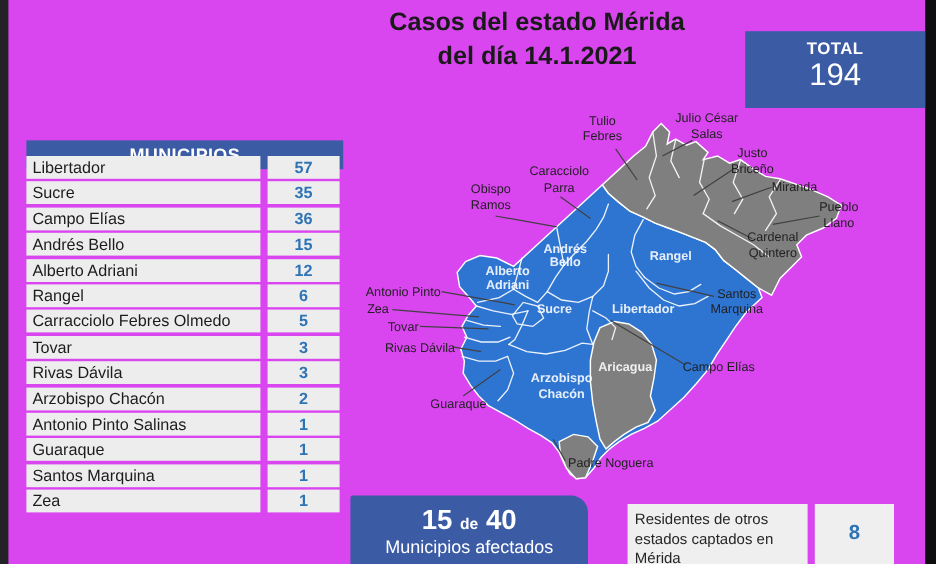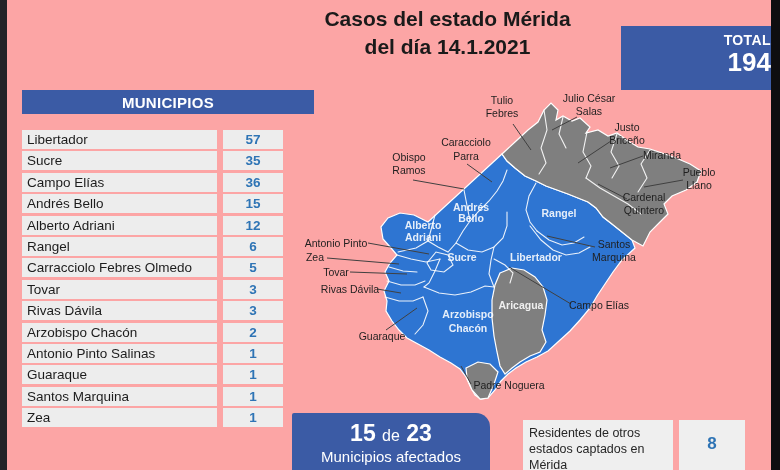--- a/index.html
+++ b/index.html
@@ -1,34 +1,34 @@
 <!DOCTYPE html>
 <html style="--accent: #3b5ba5; --map-blue: #2e75d2; --map-gray: #7f7f7f; --val-blue: #2e74b5; --row-bg: #ededed; --leader: #404040;"><head>
 <meta charset="utf-8">
 <style>
   :root{
     --accent:#3b5ba5; --map-blue:#2e75d2; --map-gray:#7f7f7f;
     --val-blue:#2e74b5; --row-bg:#ededed; --leader:#404040;
   }
   *{margin:0;padding:0;box-sizing:border-box;}
   body{font-family:"Liberation Sans",sans-serif;background:#fff;}
-  .frame{position:relative;width:780px;height:470px;background:#fca5a5;overflow:hidden;}
+  .frame{position:relative;width:780px;height:470px;background:#d946ef;overflow:hidden;}
   .edge{position:absolute;top:0;height:470px;}
   .edge.left{left:0;width:7px;background:#232327;}
   .edge.right{right:0;width:9px;background:#0e0e10;}
 
   .title{position:absolute;left:295px;top:5px;width:305px;text-align:center;
     font-size:21px;font-weight:bold;color:#1a1a1a;line-height:1.32;}
 
   .total-box{position:absolute;left:621px;top:26px;width:150px;height:64px;
-    background:var(--accent);color:#fff;text-align:right;padding-top:6px;}
+    background:var(--accent);color:#fff;text-align:center;padding-top:6px;}
   .total-box .tlabel{font-size:14px;font-weight:bold;letter-spacing:.4px;}
-  .total-box .tvalue{font-size:26px;font-weight:bold;line-height:1.1;}
-
-  .thead{position:absolute;left:22px;top:90px;width:292px;height:24px;
+  .total-box .tvalue{font-size:26px;font-weight:normal;line-height:1.1;}
+
+  .thead{position:absolute;left:22px;top:117px;width:264px;height:24px;
     background:var(--accent);color:#fff;font-size:15px;font-weight:bold;
     display:flex;align-items:center;justify-content:center;letter-spacing:.3px;}
   .rows{position:absolute;left:22px;top:130px;width:264px;}
   .trow{display:flex;height:19px;margin-bottom:2.4px;}
   .tname{width:195px;background:var(--row-bg);font-size:13.5px;color:#1c1c1c;
     display:flex;align-items:center;padding-left:5px;}
   .tgap{width:6px;}
   .tval{width:60px;background:var(--row-bg);font-size:13.5px;font-weight:bold;
     color:var(--val-blue);display:flex;align-items:center;justify-content:center;}
 
@@ -37,21 +37,21 @@
   .region-gray{fill:var(--map-gray);stroke:#fff;stroke-width:1.2;}
   .borders path{fill:none;stroke:#fff;stroke-width:1.1;stroke-linecap:round;opacity:.9;}
   #leaders line{stroke:var(--leader);stroke-width:1;}
   .ext text{font-size:10.5px;fill:#1f1f1f;text-anchor:middle;}
   .onmap text{font-size:10.5px;font-weight:bold;fill:#ffffff;opacity:.88;text-anchor:middle;}
 
   .affected-box{position:absolute;left:292px;top:413px;width:198px;height:62px;
     background:var(--accent);color:#fff;text-align:center;
     border-radius:2px 14px 0 0;padding-top:7px;}
   .affected-line1{font-size:23px;font-weight:bold;}
-  .affected-line1 .de{font-size:16px;font-weight:normal;}
+  .affected-line1 .de{font-size:13px;font-weight:bold;}
   .affected-caption{font-size:15px;margin-top:1px;}
 
   .residents-text{position:absolute;left:523px;top:420px;width:150px;height:55px;
     background:#efefef;font-size:12.5px;color:#262626;line-height:1.28;
     padding:5px 6px;}
   .residents-value{position:absolute;left:679px;top:420px;width:66px;height:55px;
     background:#efefef;display:flex;align-items:center;justify-content:center;
     font-size:17px;font-weight:bold;color:var(--val-blue);padding-bottom:8px;}
 </style>
 </head>
@@ -231,20 +231,20 @@
         <text x="536" y="261"><tspan x="536" dy="0">Libertador</tspan></text>
         <text x="468" y="318"><tspan x="468" dy="0">Arzobispo</tspan><tspan x="468" dy="14">Chacón</tspan></text>
         <text x="521" y="309"><tspan x="521" dy="0">Aricagua</tspan></text>
       </g>
   </svg>
 
   <div class="affected-box">
     <div class="affected-line1">
       <span>15</span>
       <span class="de">de</span>
-      <span>23</span>
+      <span>40</span>
     </div>
     <div class="affected-caption">Municipios afectados</div>
   </div>
 
   <div class="residents-text">Residentes de otros estados captados en Mérida</div>
   <div class="residents-value">8</div>
 </div>
 
 </body></html>

